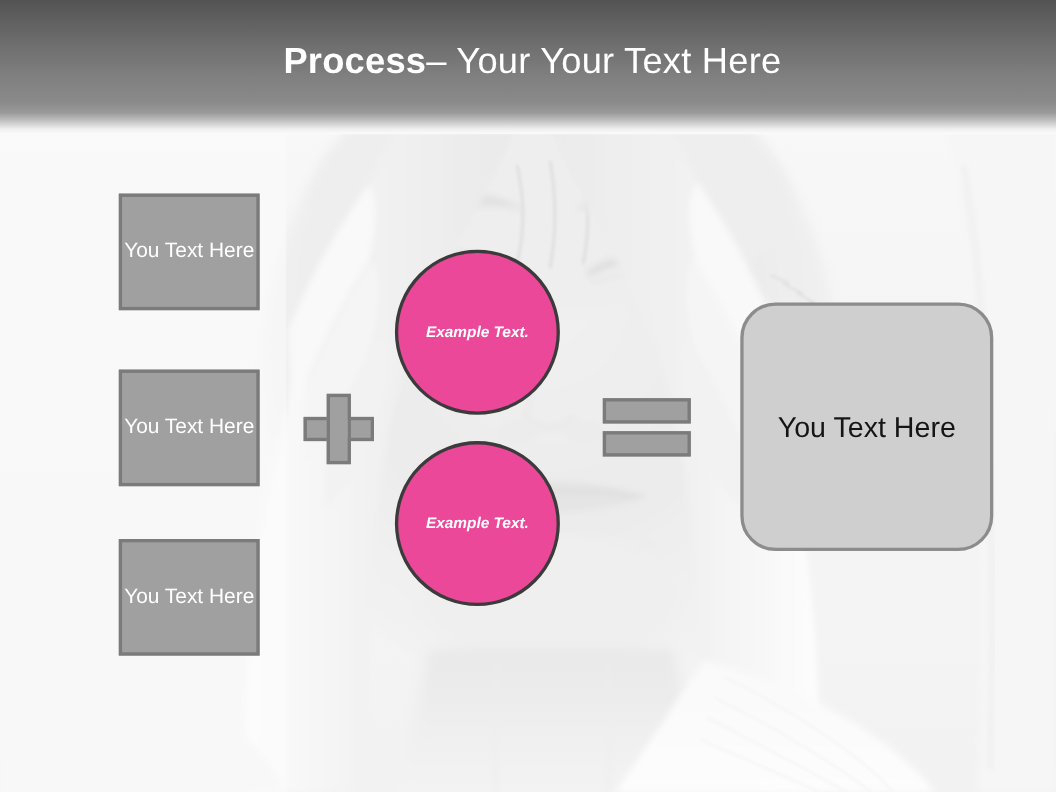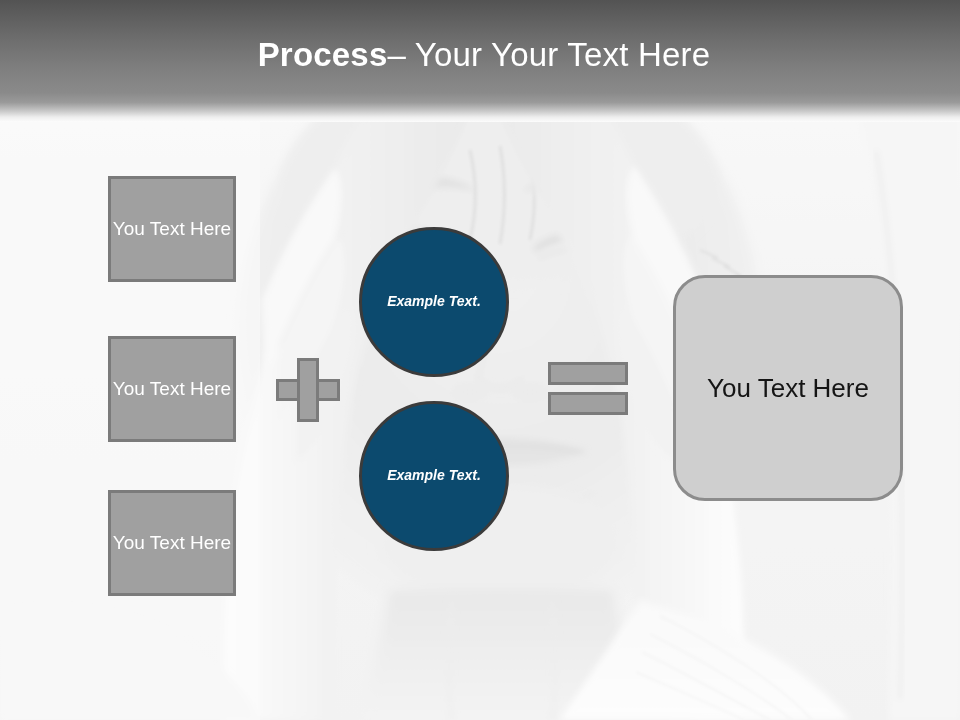--- a/index.html
+++ b/index.html
@@ -104,21 +104,21 @@
     width: 16px; height: 16px;
     background: #a0a0a0;
   }
 
   
   .circle {
     position: absolute;
     width: 150px;
     height: 150px;
     border-radius: 50%;
-    background: #0c4a6e;
+    background: #ec4899;
     border: 3px solid #3b3b3b;
     box-sizing: border-box;
     display: flex;
     align-items: center;
     justify-content: center;
     text-align: center;
     color: #ffffff;
     font-size: 14px;
     font-weight: bold;
     font-style: italic;

